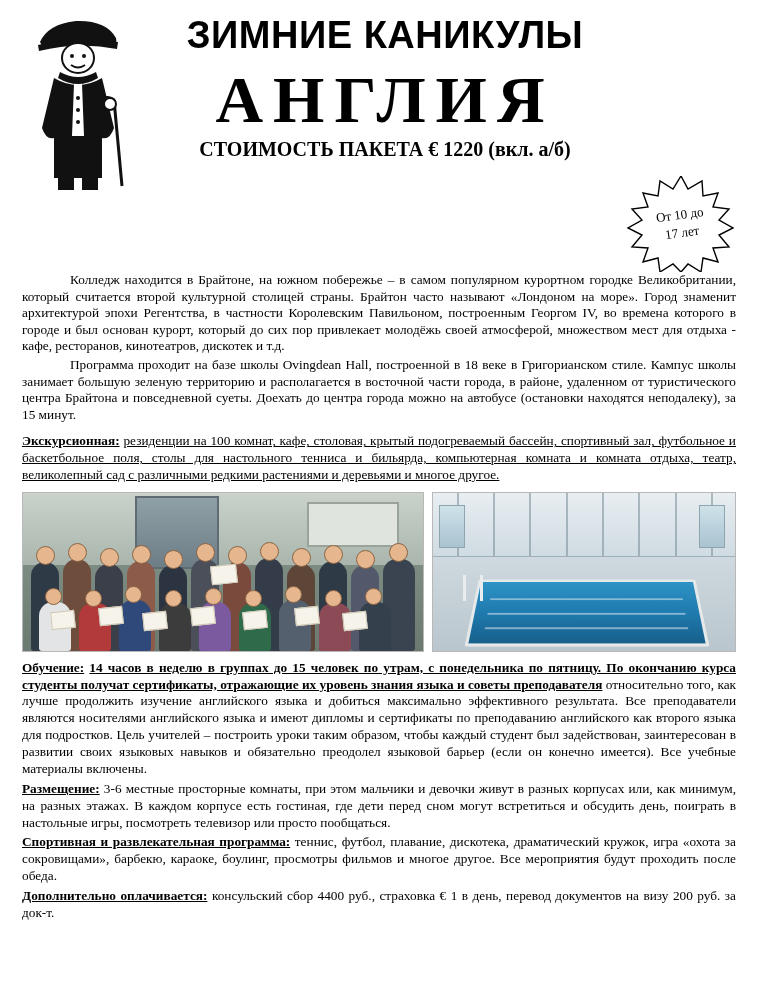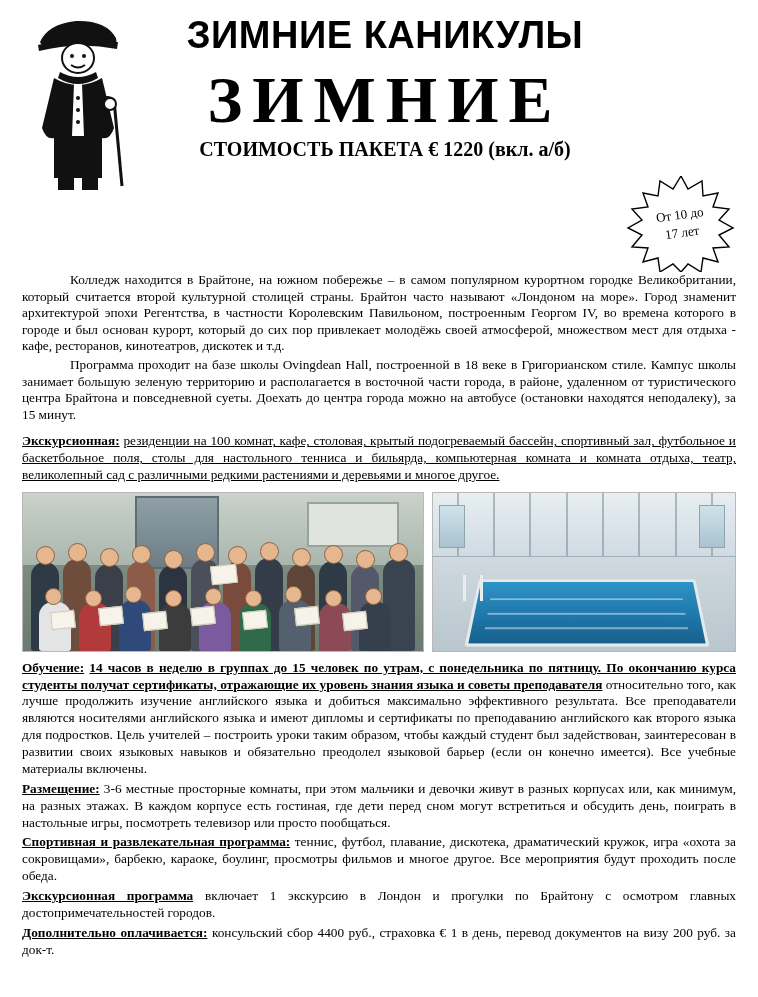--- a/index.html
+++ b/index.html
@@ -254,21 +254,21 @@
 
         <path d="M96 92 L104 178" stroke="#111" stroke-width="3" fill="none"></path>
         <path d="M96 92 q-8 -6 -12 2" stroke="#111" stroke-width="3" fill="none"></path>
 
         <circle cx="92" cy="96" r="6" fill="#fff" stroke="#111" stroke-width="2"></circle>
       </svg>
     </div>
 
     <div class="title-block">
       <div class="title-main">ЗИМНИЕ КАНИКУЛЫ</div>
-      <div class="title-country">ЗИМНИЕ</div>
+      <div class="title-country">АНГЛИЯ</div>
       <div class="price">СТОИМОСТЬ ПАКЕТА € 1220 (вкл. а/б)</div>
     </div>
 
     <div class="burst-wrap">
       <svg viewBox="0 0 118 96" width="118" height="96" xmlns="http://www.w3.org/2000/svg">
         <polygon points="59,0 66,13 80,5 81,20 96,17 91,31 107,33 97,44 111,52 97,59 107,71 91,72 96,86 81,82 79,96 66,88 59,96 51,88 38,96 36,82 21,86 26,72 10,71 20,59 6,52 20,44 10,33 26,31 21,17 36,20 38,5 51,13" fill="#ffffff" stroke="#000000" stroke-width="1.4"></polygon>
       </svg>
       <div class="burst-text">
         <span>От 10 до</span>
         <span>17 лет</span>
@@ -384,24 +384,20 @@
     <p>
       <span class="b u">Размещение:</span>
       <span> 3-6 местные просторные комнаты, при этом мальчики и девочки живут в разных корпусах или, как минимум, на разных этажах.  В каждом корпусе есть гостиная, где дети перед сном могут встретиться и обсудить день, поиграть в настольные игры, посмотреть телевизор или просто пообщаться.</span>
     </p>
 
     <p>
       <span class="b u">Спортивная и развлекательная программа:</span>
       <span> теннис, футбол, плавание, дискотека, драматический кружок, игра «охота за сокровищами», барбекю, караоке, боулинг, просмотры фильмов и многое другое. Все мероприятия будут проходить после обеда.</span>
     </p>
 
-    <p>
-      <span class="b u">Экскурсионная программа</span>
-      <span> включает 1 экскурсию в Лондон  и прогулки по Брайтону с осмотром главных достопримечательностей городов.</span>
-    </p>
 
     <p>
       <span class="b u">Дополнительно оплачивается:</span>
       <span> консульский сбор 4400 руб., страховка € 1 в день, перевод документов на визу 200 руб. за док-т.</span>
     </p>
 
   </div>
 </div>
 
 </body></html>

